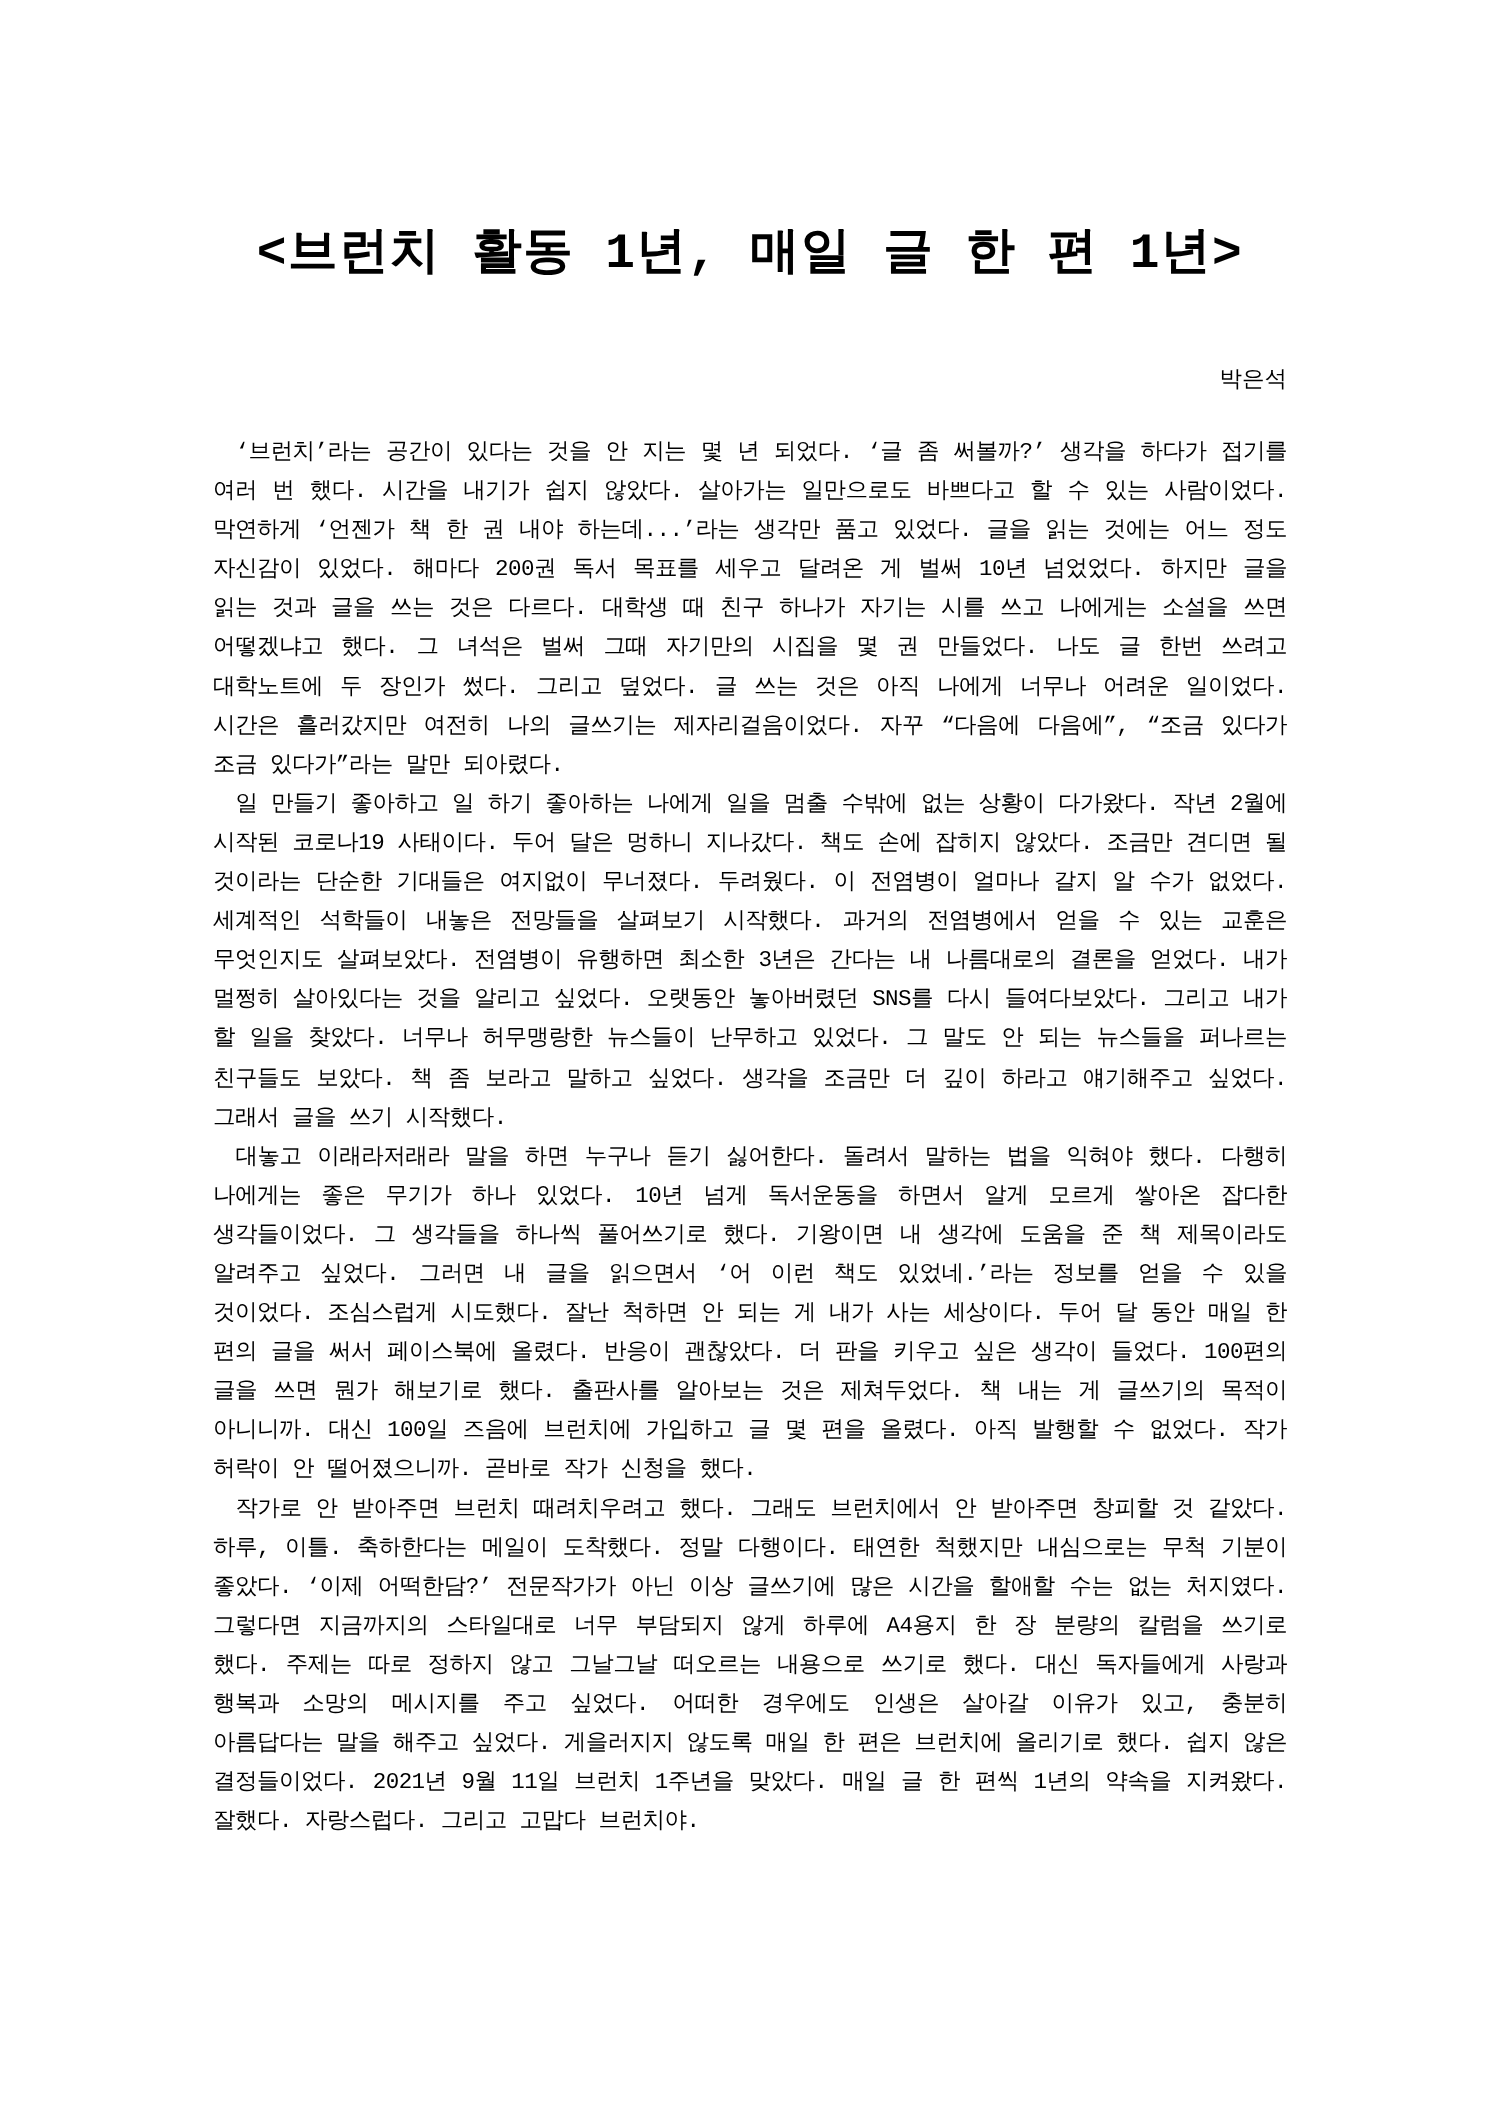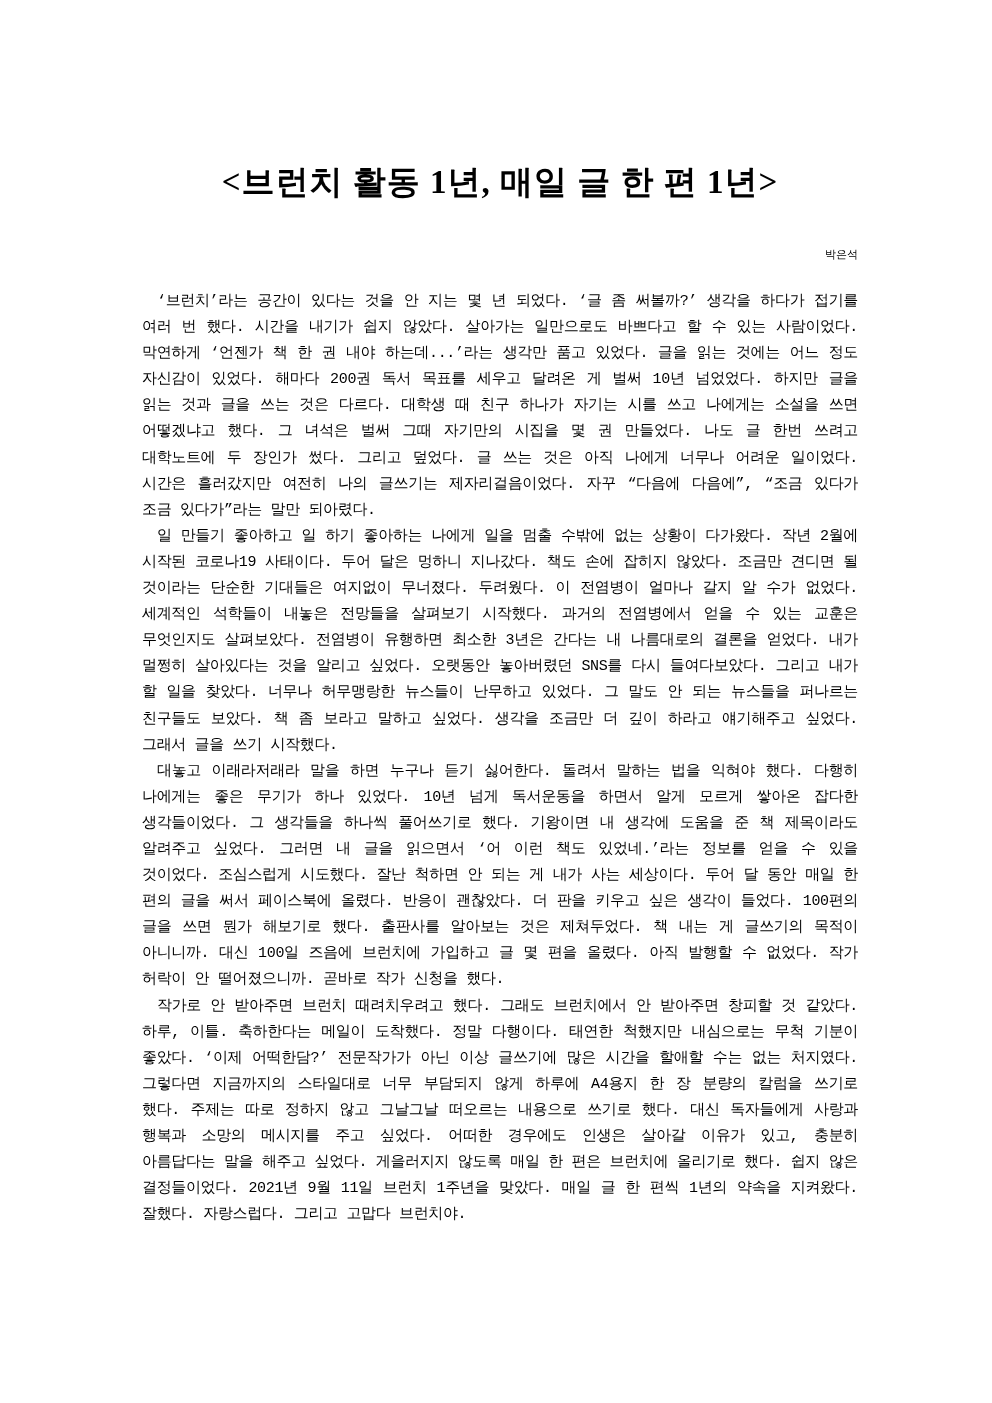--- a/index.html
+++ b/index.html
@@ -16,36 +16,36 @@
     }
     .page {
       position: absolute;
       left: 142px;
       top: 0;
       width: 716px;
     }
     .title {
       position: absolute;
       left: 0;
-      top: 160px;
+      top: 148px;
       width: 716px;
       text-align: center;
-      font-family: Liberation Serif, serif;
+      font-family: Liberation Mono, monospace;
       font-weight: bold;
       font-size: 33px;
       line-height: 44px;
       letter-spacing: 1px;
       margin: 0;
     }
     .author {
       position: absolute;
       right: 0;
       top: 244px;
-      font-family: Liberation Serif, serif;
-      font-size: 11px;
+      font-family: Liberation Mono, monospace;
+      font-size: 15px;
       line-height: 20px;
       margin: 0;
     }
     .body-text {
       position: absolute;
       left: 0;
       top: 289px;
       width: 716px;
     }
     .para {

